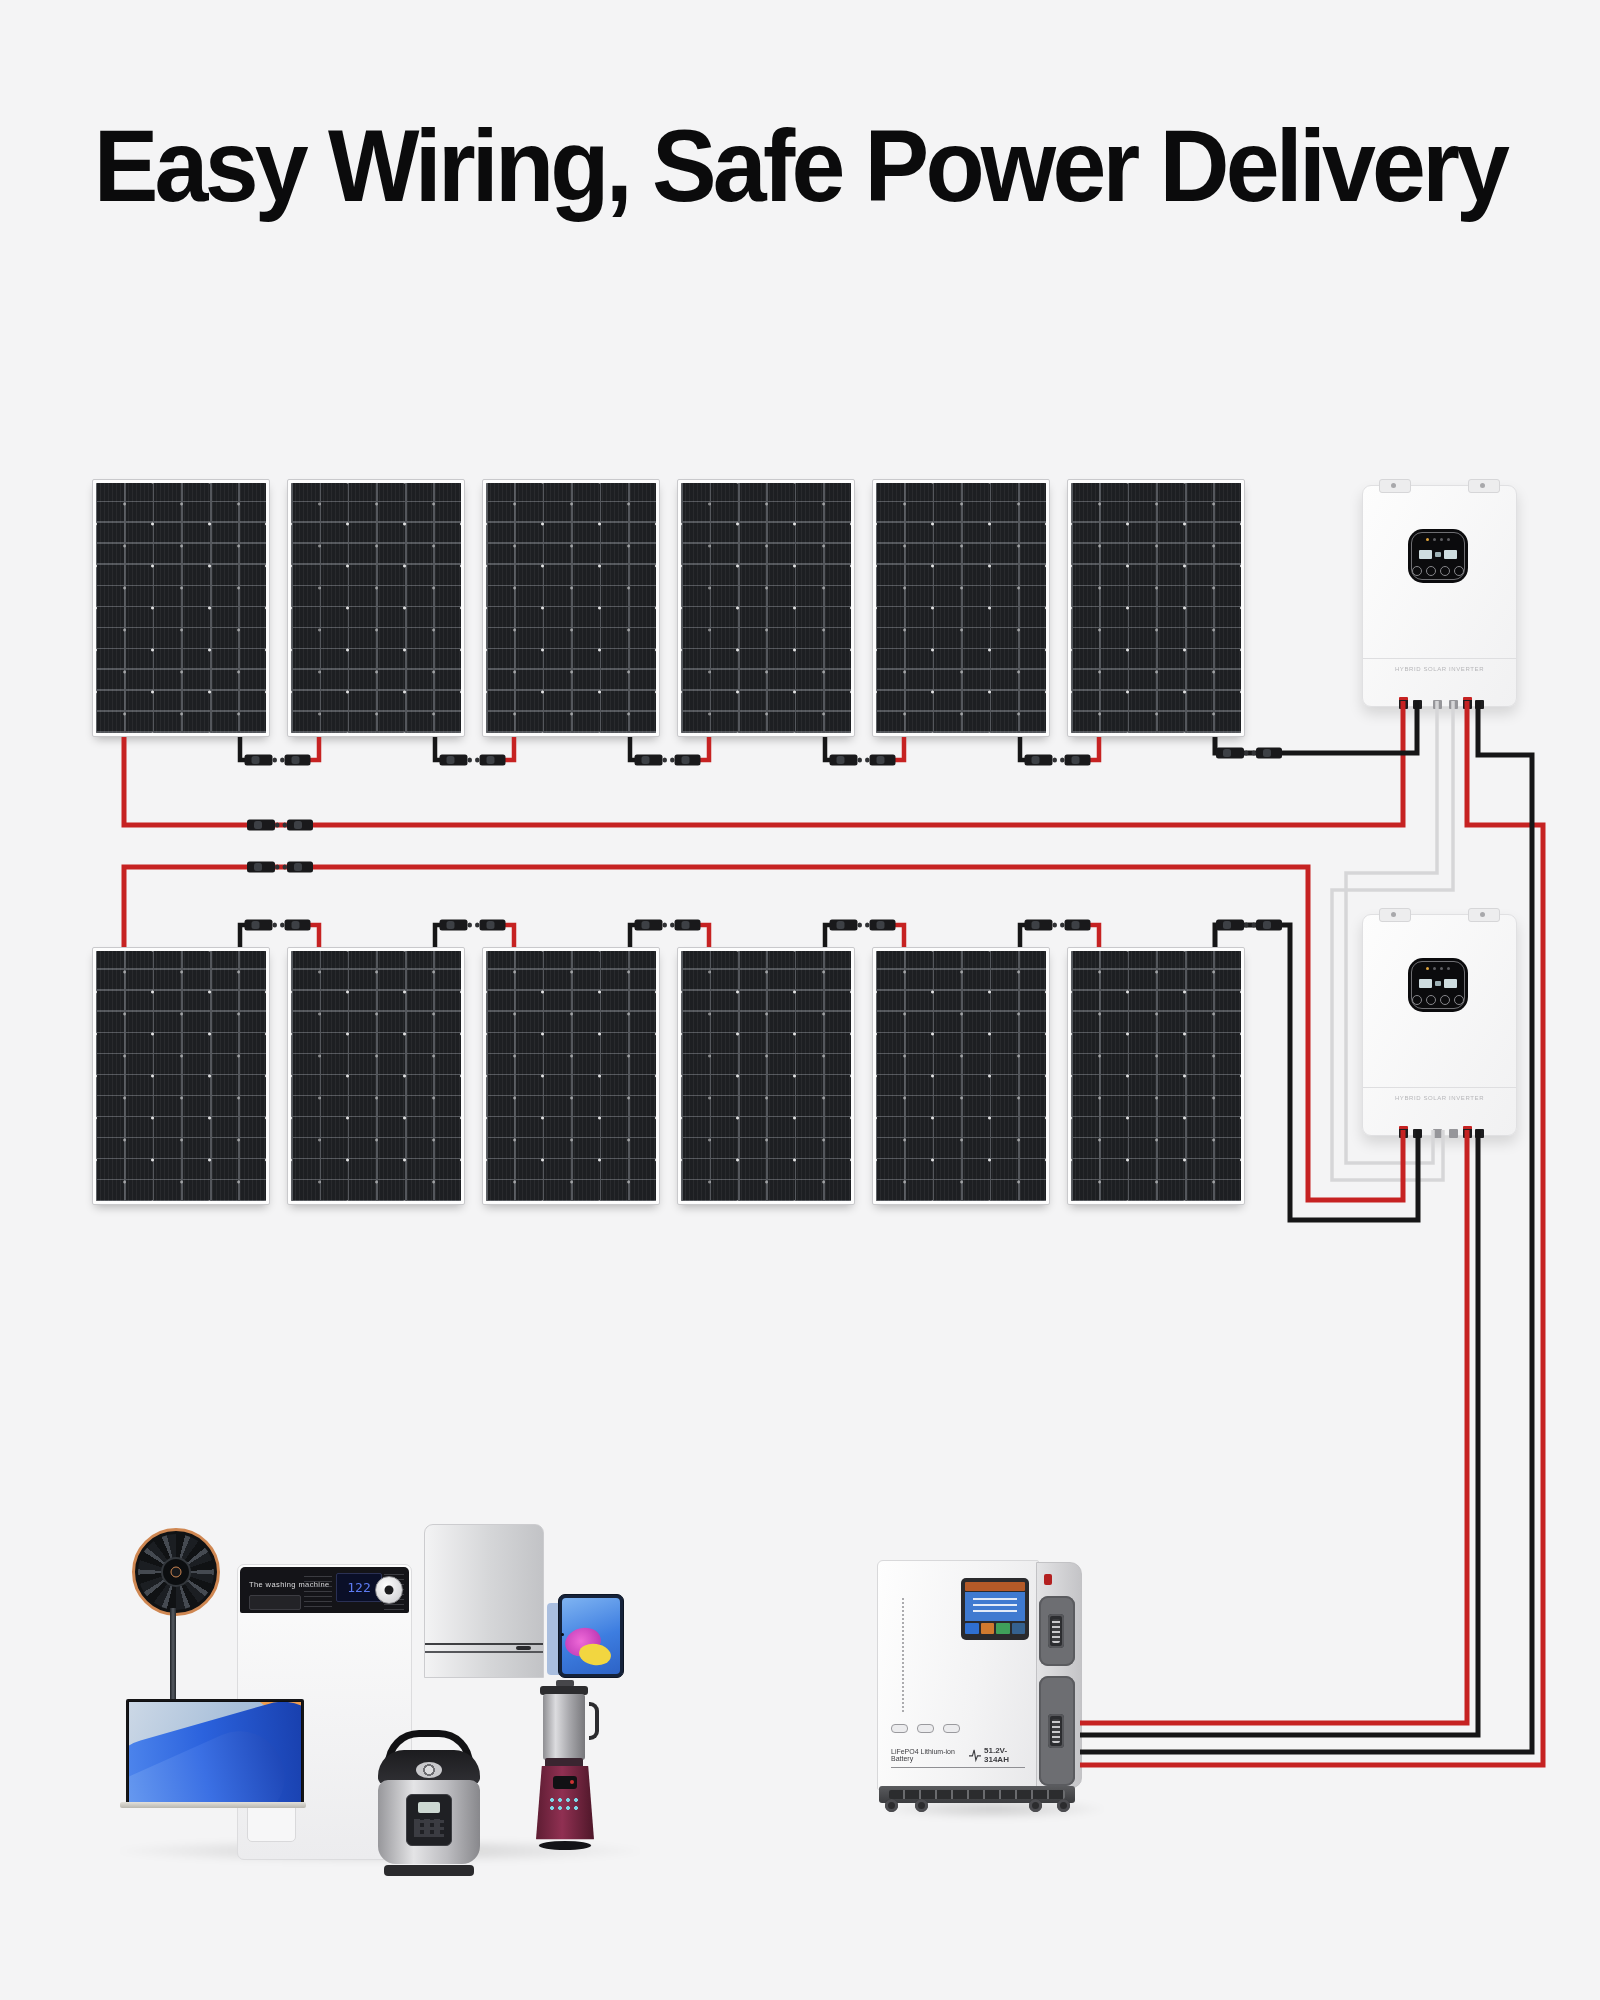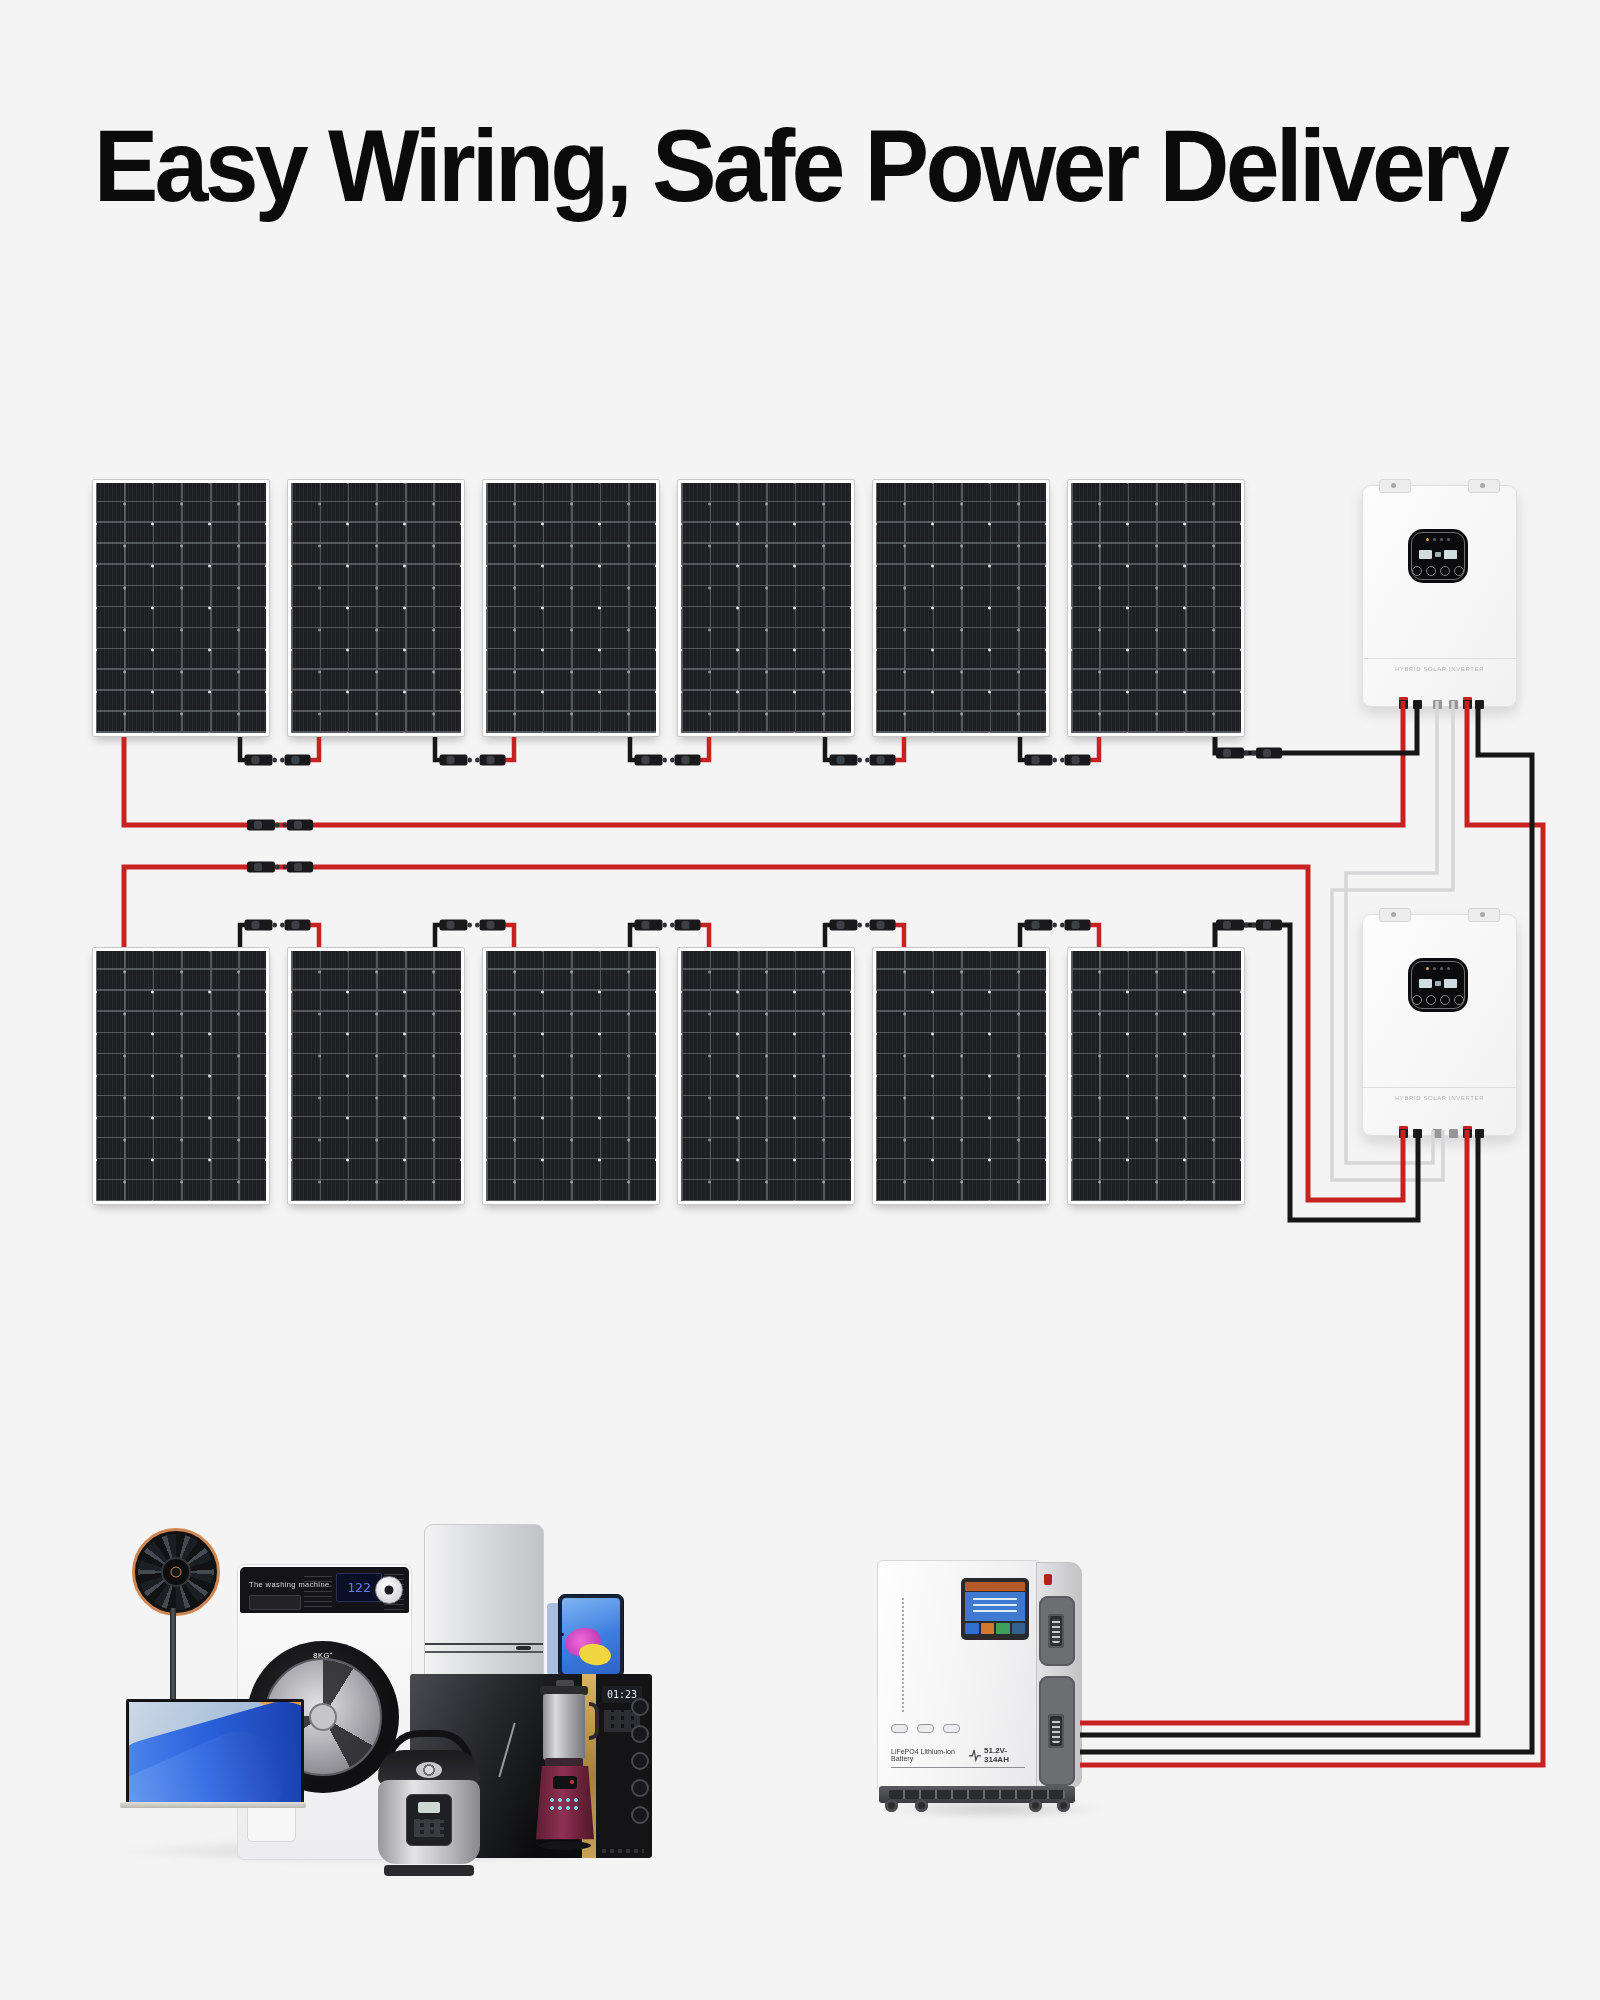--- a/index.html
+++ b/index.html
@@ -500,54 +500,32 @@
 
   <div id="washer" class="appl">
     <div class="cp">
       <div class="brand">The washing machine</div>
       <div class="drawer"></div>
       <div class="progs"></div>
         <div class="progs2"></div>
       <div class="lcd">122</div>
       <div class="knob"></div>
     </div>
-    <div class="drum">
-      <div class="cap">8KG⁺</div>
-      <div class="ring"></div>
-    </div>
     <div class="fdoor"></div>
   </div>
 
   <div id="tab-back" class="appl"></div>
   <div id="tablet" class="appl">
     <div class="scr">
       <div class="pink"></div>
         <div class="yellow"></div>
     </div>
     <div class="cam"></div>
   </div>
 
-  <div id="oven" class="appl">
-    <div class="door">
-        <div class="streak"></div>
-      </div>
-    <div class="gold"></div>
-    <div class="cpanel">
-      <div class="clock">01:23</div>
-      <div class="bgrid"></div>
-      <div class="knobs">
-          <i></i>
-          <i></i>
-          <i></i>
-          <i></i>
-          <i></i>
-        </div>
-    </div>
-    <div class="vents"></div>
-  </div>
 
   <div id="tv" class="appl">
     <div class="scr">
       <div class="orange"></div>
         <div class="ribbon"></div>
         <div class="ribbon2"></div>
     </div>
   </div>
   <div id="tv-stand" class="appl"></div>
 

